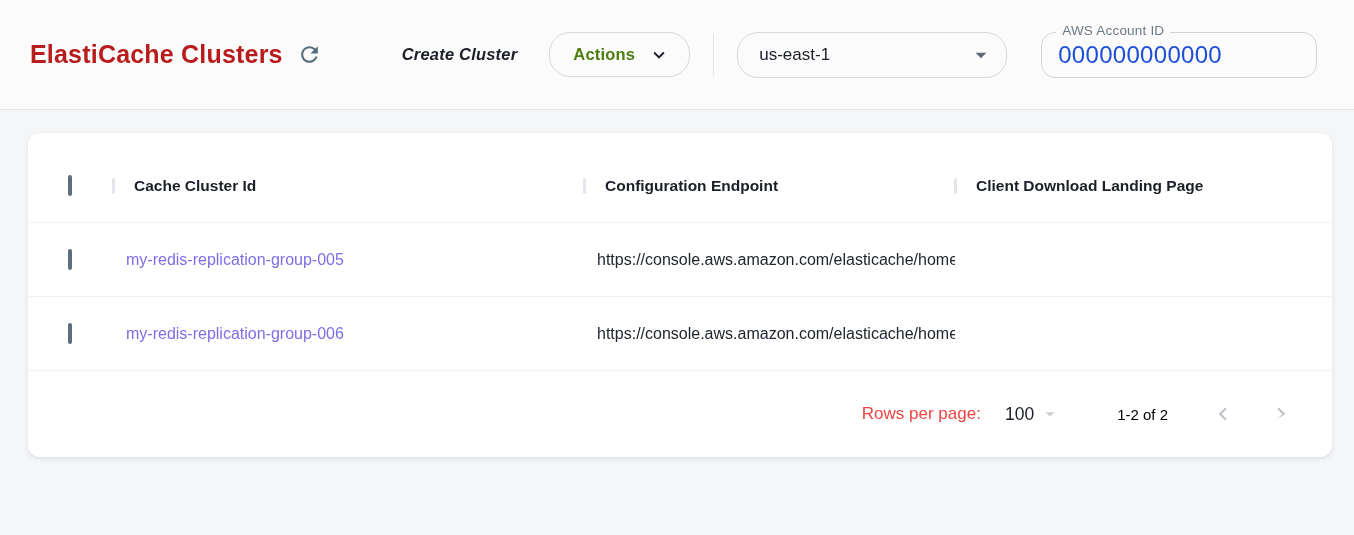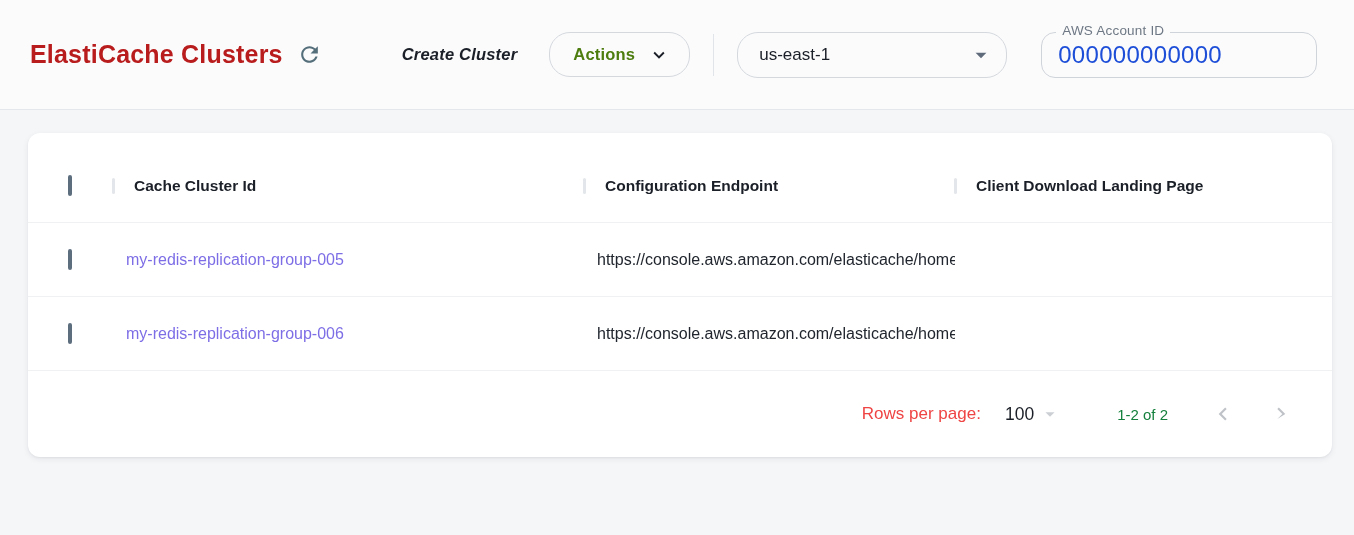--- a/index.html
+++ b/index.html
@@ -155,21 +155,21 @@
     padding-right: 36px;
   }
   .rpp-label { font-size: 17px; color: #ef4444; }
   .rpp-select {
     display: flex; align-items: flex-end;
     margin-left: 24px;
     cursor: pointer;
     background: none; border: none; font-family: inherit;
   }
   .rpp-value { font-size: 17.5px; color: #1b1f27; }
-  .range-label { font-size: 15px; color: #15803d; margin-left: 56px; text-align: center; }
+  .range-label { font-size: 15px; color: #000000; margin-left: 56px; text-align: center; }
   .page-btn {
     background: none; border: none; cursor: default;
     width: 30px; height: 30px;
     display: flex; align-items: center; justify-content: center;
   }
   .page-btn.prev { margin-left: 40px; }
   .page-btn.next { margin-left: 28px; }
 </style>
 </head>
 <body>

